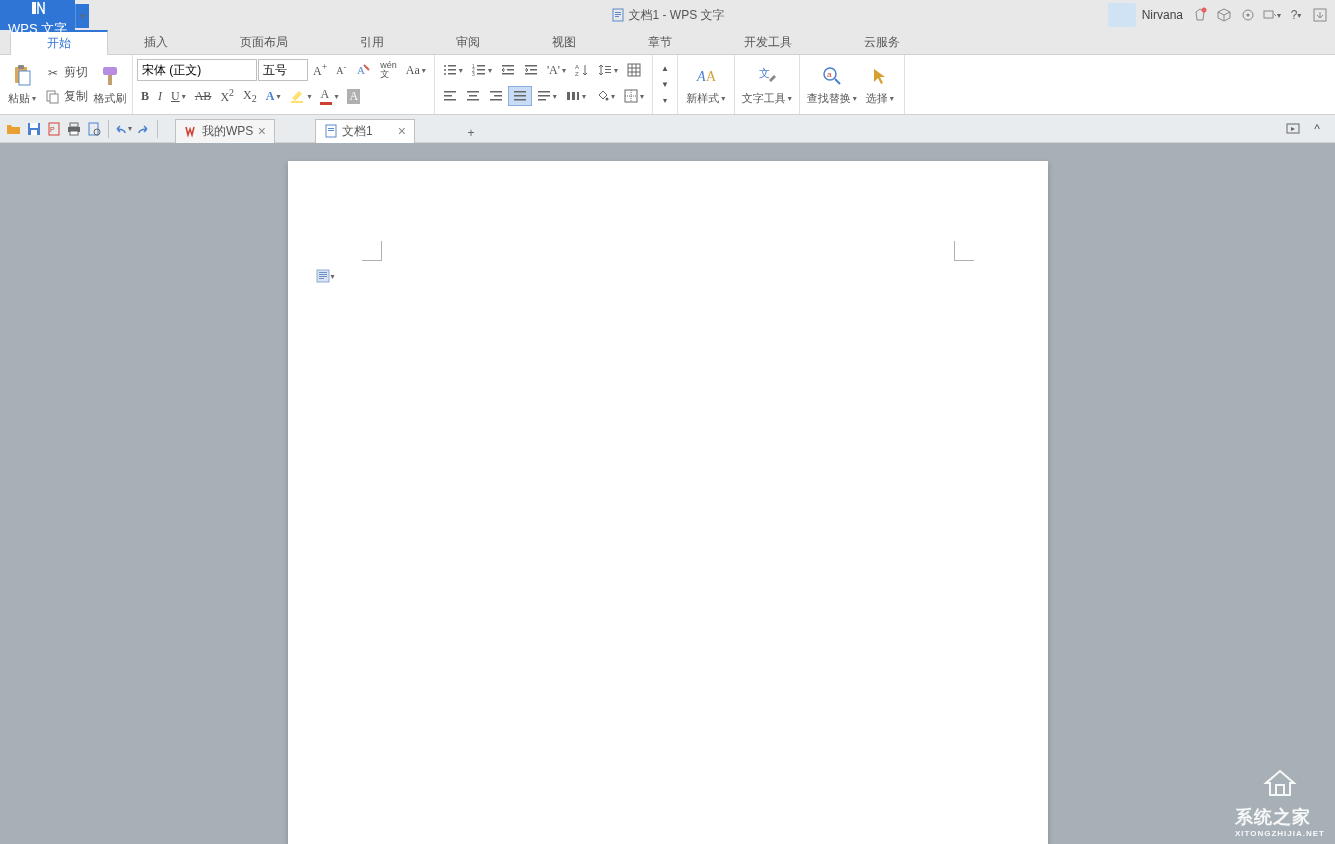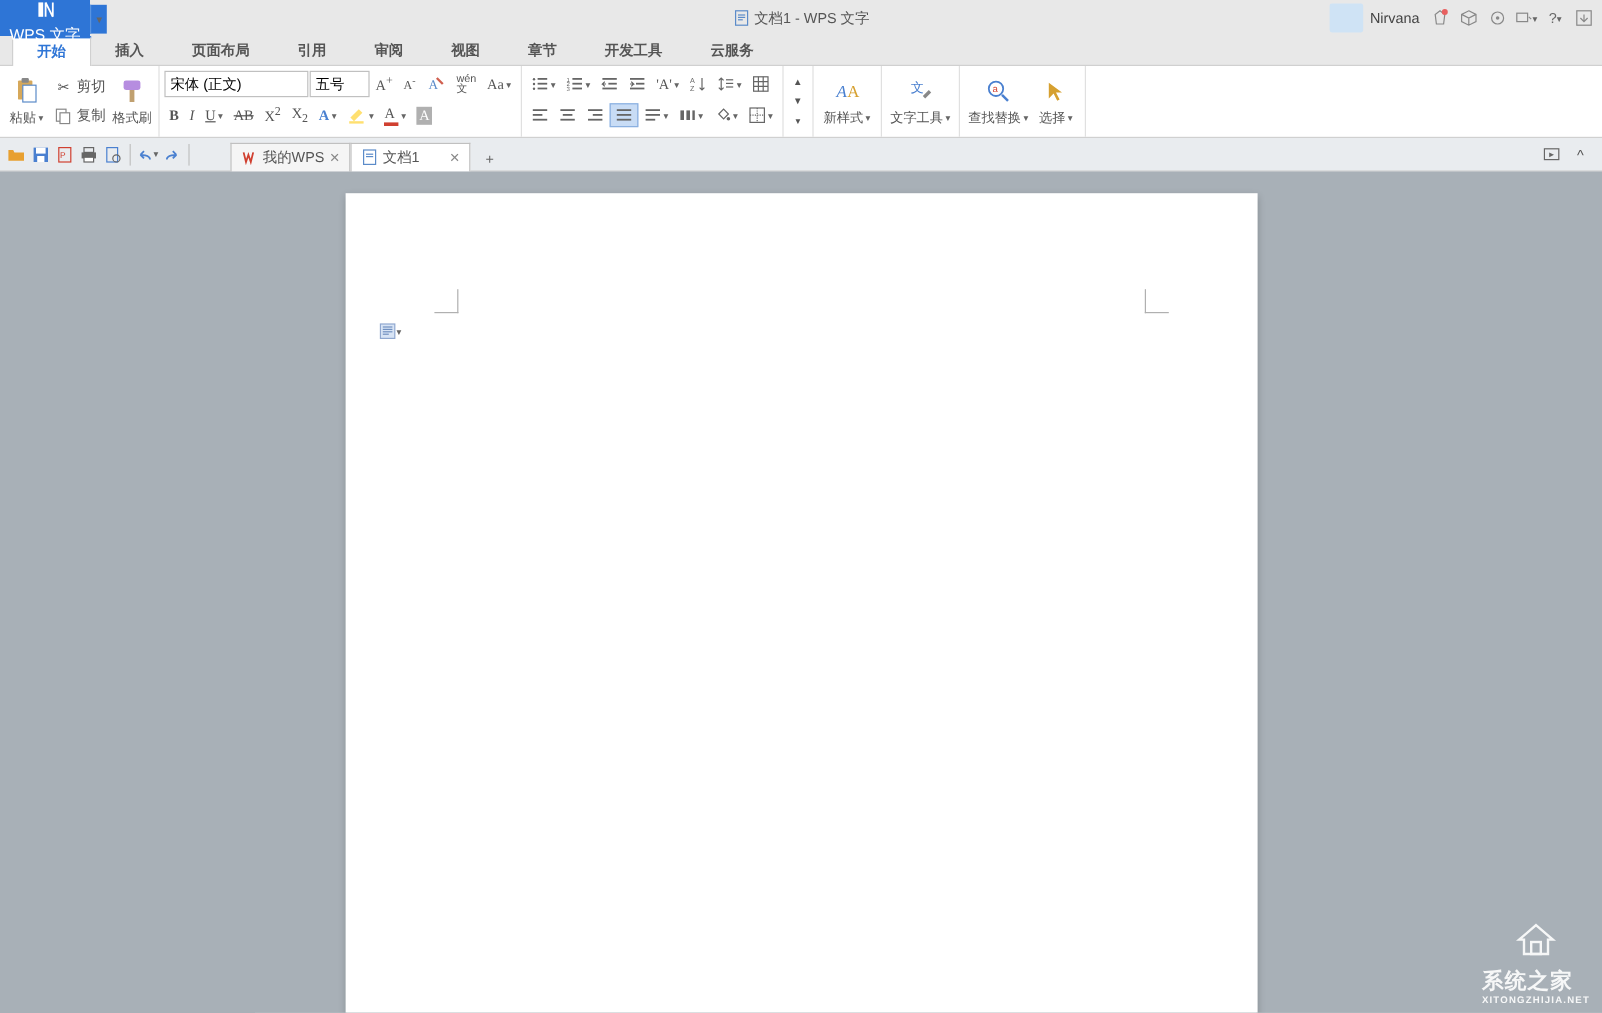--- a/index.html
+++ b/index.html
@@ -10,21 +10,21 @@
     .app-title { background: #2e75d6; color: #fff; height: 30px; display: flex; align-items: center; padding: 0 8px; font-size: 13px; gap: 4px; flex-direction: column; }
     .app-title-dropdown { background: #2e75d6; color: #fff; height: 24px; width: 14px; display: flex; align-items: center; justify-content: center; margin-top: 2px; border-left: 1px solid #5a94e0; }
     .doc-title { position: absolute; left: 50%; transform: translateX(-50%); display: flex; align-items: center; gap: 4px; color: #555; text-align: center; }
     .title-right { position: absolute; right: 4px; display: flex; align-items: center; gap: 2px; }
     .title-right-item { width: 22px; height: 22px; display: flex; align-items: center; justify-content: center; color: #666; cursor: pointer; }
     .user-name { color: #444; margin-right: 4px; }
     .avatar { width: 28px; height: 24px; background: #cfe3f5; border-radius: 2px; margin-right: 4px; }
     
     
     .menu-tabs { height: 25px; background: #e8e8e8; display: flex; align-items: center; padding-left: 10px; border-bottom: 1px solid #d0d0d0; }
-    .menu-tab { padding: 0 20px; height: 25px; display: flex; align-items: center; color: #555; cursor: pointer; font-weight: bold; }
+    .menu-tab { padding: 0 36px; height: 25px; display: flex; align-items: center; color: #555; cursor: pointer; }
     .menu-tab.active { background: #fff; color: #2e75d6; border-top: 2px solid #2e75d6; border-left: 1px solid #d0d0d0; border-right: 1px solid #d0d0d0; }
     
     
     .ribbon { height: 60px; background: #fff; display: flex; border-bottom: 1px solid #d0d0d0; }
     .ribbon-group { display: flex; flex-direction: column; padding: 2px 4px; border-right: 1px solid #e0e0e0; }
     .ribbon-group.vertical { align-items: center; justify-content: center; }
     .rbtn { display: flex; align-items: center; justify-content: center; padding: 2px 4px; cursor: pointer; color: #555; white-space: nowrap; gap: 2px; }
     .rbtn-big { flex-direction: column; height: 54px; width: 36px; font-size: 11px; }
     .rbtn-icon { width: 18px; height: 18px; display: flex; align-items: center; justify-content: center; }
     .rbtn-icon.big { width: 26px; height: 26px; }
@@ -36,21 +36,21 @@
     .style-gallery { display: flex; height: 54px; }
     .style-item { width: 64px; display: flex; flex-direction: column; align-items: center; justify-content: center; border: 1px solid transparent; cursor: pointer; overflow: hidden; }
     .style-item.selected { border: 1px solid #f0c070; }
     .style-preview { font-family: serif; }
     .style-label { font-size: 11px; color: #555; }
     
     
     .qat-bar { height: 28px; background: #e9ecef; display: flex; align-items: center; border-bottom: 1px solid #d0d0d0; padding-left: 4px; }
     .qat-btn { width: 20px; height: 20px; display: flex; align-items: center; justify-content: center; cursor: pointer; color: #555; }
     .qat-sep { width: 1px; height: 18px; background: #c0c0c0; margin: 0 4px; }
-    .doc-tabs { display: flex; margin-left: 30px; height: 28px; align-items: flex-end; }
+    .doc-tabs { display: flex; margin-left: 13px; height: 28px; align-items: flex-end; gap: 40px; }
     .doc-tab { height: 24px; padding: 0 8px; display: flex; align-items: center; gap: 4px; background: #f5f5f5; border: 1px solid #c0c0c0; border-bottom: none; margin-right: 0px; cursor: pointer; color: #555; min-width: 100px; }
     .doc-tab.active { background: #fff; }
     .doc-tab-close { color: #888; font-size: 14px; margin-left: auto; }
     .doc-tab-add { width: 20px; height: 20px; display: flex; align-items: center; justify-content: center; color: #666; margin-left: 6px; cursor: pointer; }
     .qat-right { margin-left: auto; display: flex; gap: 4px; padding-right: 8px; }
     
     
     .doc-area { position: relative; height: calc(844px - 30px - 25px - 60px - 28px); background: #a8b0b7; display: flex; justify-content: center; overflow: hidden; }
     .page { width: 760px; background: #fff; margin-top: 18px; box-shadow: 0 2px 6px rgba(0,0,0,0.2); position: relative; height: 900px; }
     .margin-corner { position: absolute; width: 20px; height: 20px; }

